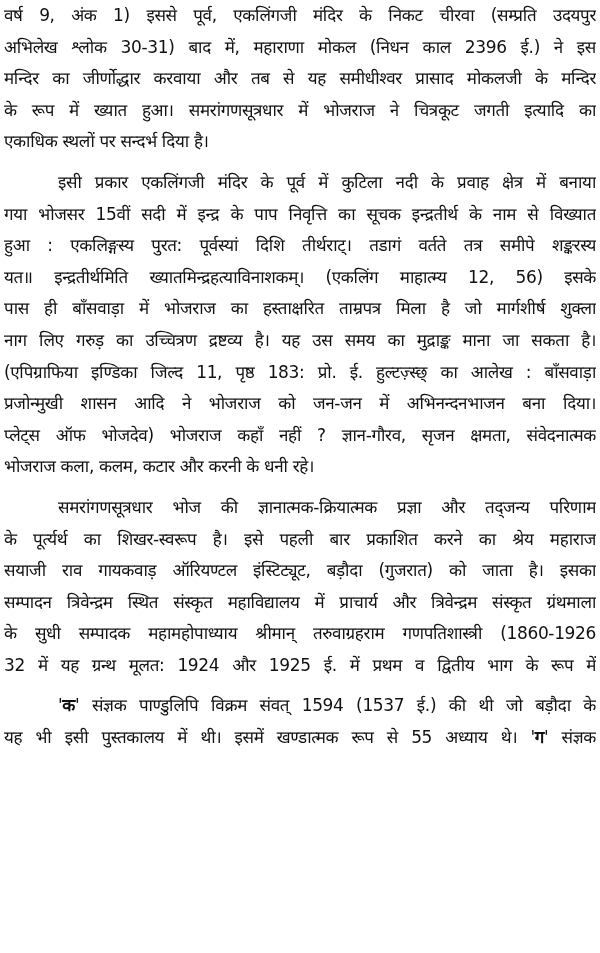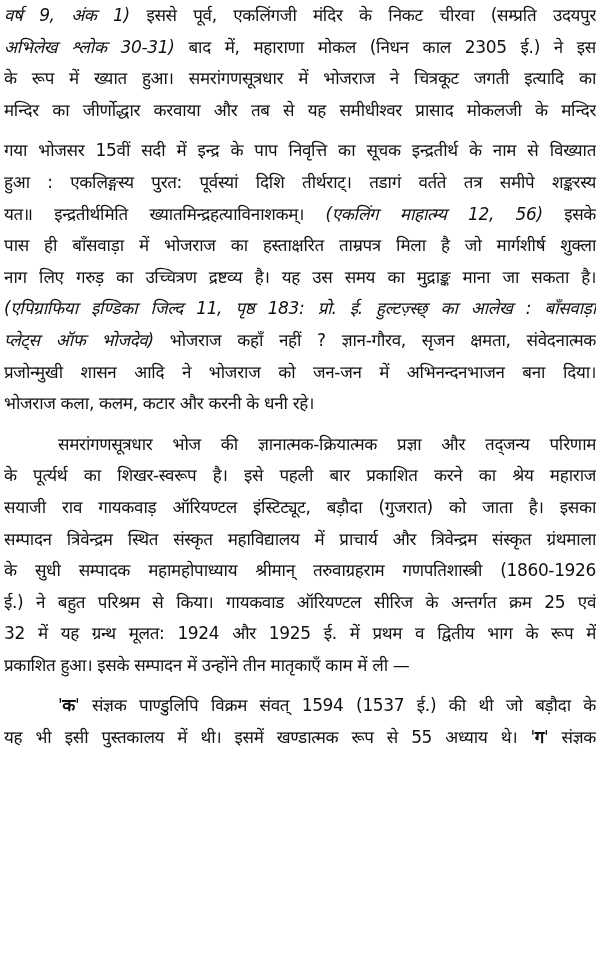--- a/index.html
+++ b/index.html
@@ -4,54 +4,54 @@
 <style>
   html, body { margin:0; padding:0; background:#ffffff; }
   body { width:600px; height:953px; overflow:hidden; position:relative;
          font-family:"DejaVu Sans","Liberation Sans",sans-serif; color:#111; }
   .page { position:absolute; left:4px; top:0; width:592px; }
   .line { display:block; height:31.6px; line-height:31.6px; font-size:17px;
           white-space:nowrap; text-align:justify; text-align-last:justify; overflow:hidden; letter-spacing:-0.35px; }
   .line.last { text-align-last:left; }
   .line.indent { padding-left:54px; }
   .pgap { height:9px; }
-  .it { font-style:italic; }
+  .it { }
   .b { font-weight:bold; }
 </style>
 </head>
 <body>
 
 <div class="page" id="page">
     <div class="para">
       <div class="line"><span class="it">वर्ष 9, अंक 1)</span><span> इससे पूर्व, एकलिंगजी मंदिर के निकट चीरवा (सम्प्रति उदयपुर</span></div>
-      <div class="line"><span class="it">अभिलेख श्लोक 30-31)</span><span> बाद में, महाराणा मोकल (निधन काल 2305 ई.) ने इस</span></div>
+      <div class="line"><span class="it">अभिलेख श्लोक 30-31)</span><span> बाद में, महाराणा मोकल (निधन काल 2396 ई.) ने इस</span></div>
+      <div class="line"><span>मन्दिर का जीर्णोद्धार करवाया और तब से यह समीधीश्वर प्रासाद मोकलजी के मन्दिर</span></div>
       <div class="line"><span>के रूप में ख्यात हुआ। समरांगणसूत्रधार में भोजराज ने चित्रकूट जगती इत्यादि का</span></div>
-      <div class="line"><span>मन्दिर का जीर्णोद्धार करवाया और तब से यह समीधीश्वर प्रासाद मोकलजी के मन्दिर</span></div>
+      <div class="line last"><span>एकाधिक स्थलों पर सन्दर्भ दिया है।</span></div>
     </div>
     <div class="pgap"></div>
     <div class="para">
+      <div class="line indent"><span>इसी प्रकार एकलिंगजी मंदिर के पूर्व में कुटिला नदी के प्रवाह क्षेत्र में बनाया</span></div>
       <div class="line"><span>गया भोजसर 15वीं सदी में इन्द्र के पाप निवृत्ति का सूचक इन्द्रतीर्थ के नाम से विख्यात</span></div>
       <div class="line"><span>हुआ : एकलिङ्गस्य पुरत: पूर्वस्यां दिशि तीर्थराट्। तडागं वर्तते तत्र समीपे शङ्करस्य</span></div>
       <div class="line"><span>यत॥ इन्द्रतीर्थमिति ख्यातमिन्द्रहत्याविनाशकम्। </span><span class="it">(एकलिंग माहात्म्य 12, 56)</span><span> इसके</span></div>
       <div class="line"><span>पास ही बाँसवाड़ा में भोजराज का हस्ताक्षरित ताम्रपत्र मिला है जो मार्गशीर्ष शुक्ला</span></div>
       <div class="line"><span>नाग लिए गरुड़ का उच्चित्रण द्रष्टव्य है। यह उस समय का मुद्राङ्क माना जा सकता है।</span></div>
       <div class="line"><span class="it">(एपिग्राफिया इण्डिका जिल्द 11, पृष्ठ 183: प्रो. ई. हुल्टज़्स्छ् का आलेख : बाँसवाड़ा</span></div>
+      <div class="line"><span>प्रजोन्मुखी शासन आदि ने भोजराज को जन-जन में अभिनन्दनभाजन बना दिया।</span></div>
       <div class="line"><span class="it">प्लेट्स ऑफ भोजदेव)</span><span> भोजराज कहाँ नहीं ? ज्ञान-गौरव, सृजन क्षमता, संवेदनात्मक</span></div>
-      <div class="line"><span>प्रजोन्मुखी शासन आदि ने भोजराज को जन-जन में अभिनन्दनभाजन बना दिया।</span></div>
       <div class="line last"><span>भोजराज कला, कलम, कटार और करनी के धनी रहे।</span></div>
     </div>
     <div class="pgap"></div>
     <div class="para">
       <div class="line indent"><span>समरांगणसूत्रधार भोज की ज्ञानात्मक-क्रियात्मक प्रज्ञा और तद्जन्य परिणाम</span></div>
       <div class="line"><span>के पूर्त्यर्थ का शिखर-स्वरूप है। इसे पहली बार प्रकाशित करने का श्रेय महाराज</span></div>
       <div class="line"><span>सयाजी राव गायकवाड़ ऑरियण्टल इंस्टिट्यूट, बड़ौदा (गुजरात) को जाता है। इसका</span></div>
       <div class="line"><span>सम्पादन त्रिवेन्द्रम स्थित संस्कृत महाविद्यालय में प्राचार्य और त्रिवेन्द्रम संस्कृत ग्रंथमाला</span></div>
       <div class="line"><span>के सुधी सम्पादक  महामहोपाध्याय श्रीमान् तरुवाग्रहराम गणपतिशास्त्री (1860-1926</span></div>
-      <div class="line"><span>ई.) ने बहुत परिश्रम से किया। गायकवाड ऑरियण्टल सीरिज के अन्तर्गत क्रम 25 एवं</span></div>
       <div class="line"><span>32 में यह ग्रन्थ मूलत: 1924 और 1925 ई. में प्रथम व द्वितीय भाग के रूप में</span></div>
-      <div class="line last"><span>प्रकाशित हुआ। इसके सम्पादन में उन्होंने तीन मातृकाएँ काम में ली —</span></div>
     </div>
     <div class="pgap"></div>
     <div class="para">
       <div class="line indent"><span>'</span><span class="b">क</span><span>' संज्ञक पाण्डुलिपि विक्रम संवत् 1594 (1537 ई.) की थी जो बड़ौदा के</span></div>
       <div class="line"><span>यह भी इसी पुस्तकालय में थी। इसमें खण्डात्मक रूप से 55 अध्याय थे। '</span><span class="b">ग</span><span>' संज्ञक</span></div>
     </div>
   </div>
 
 </body></html>

